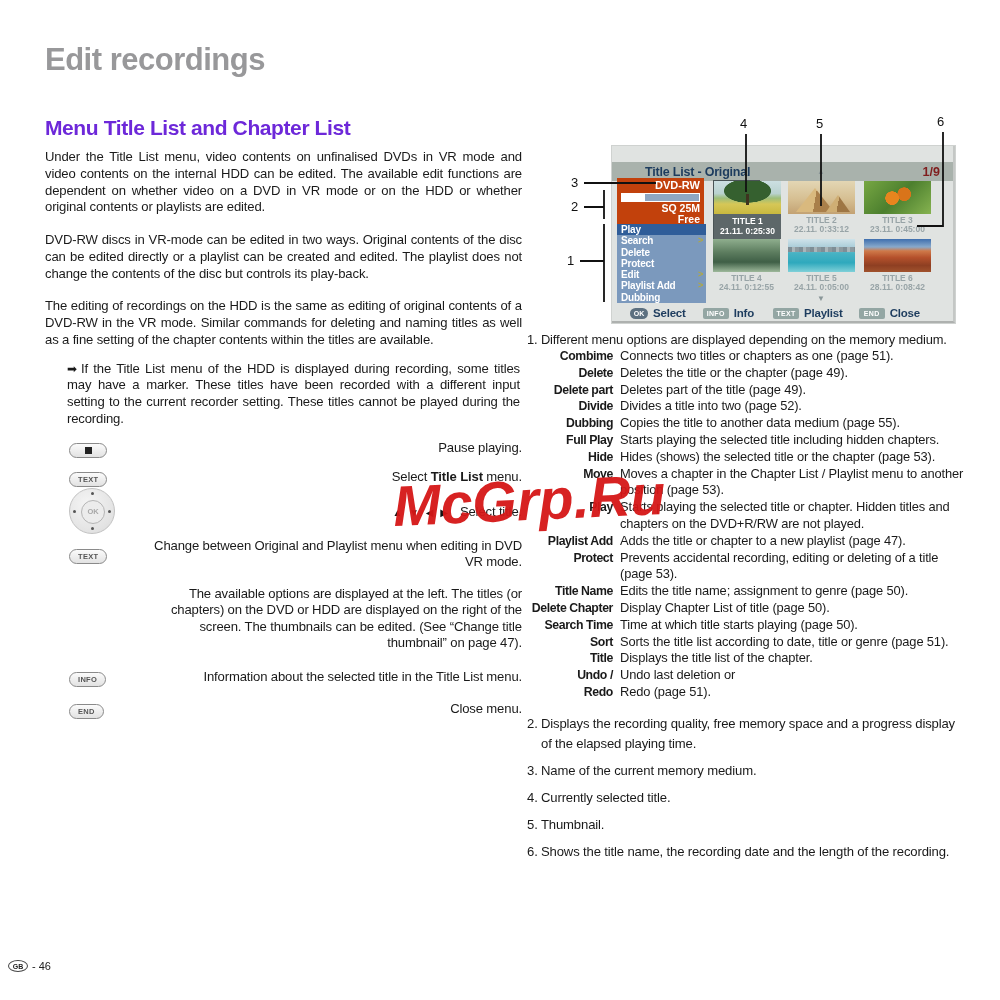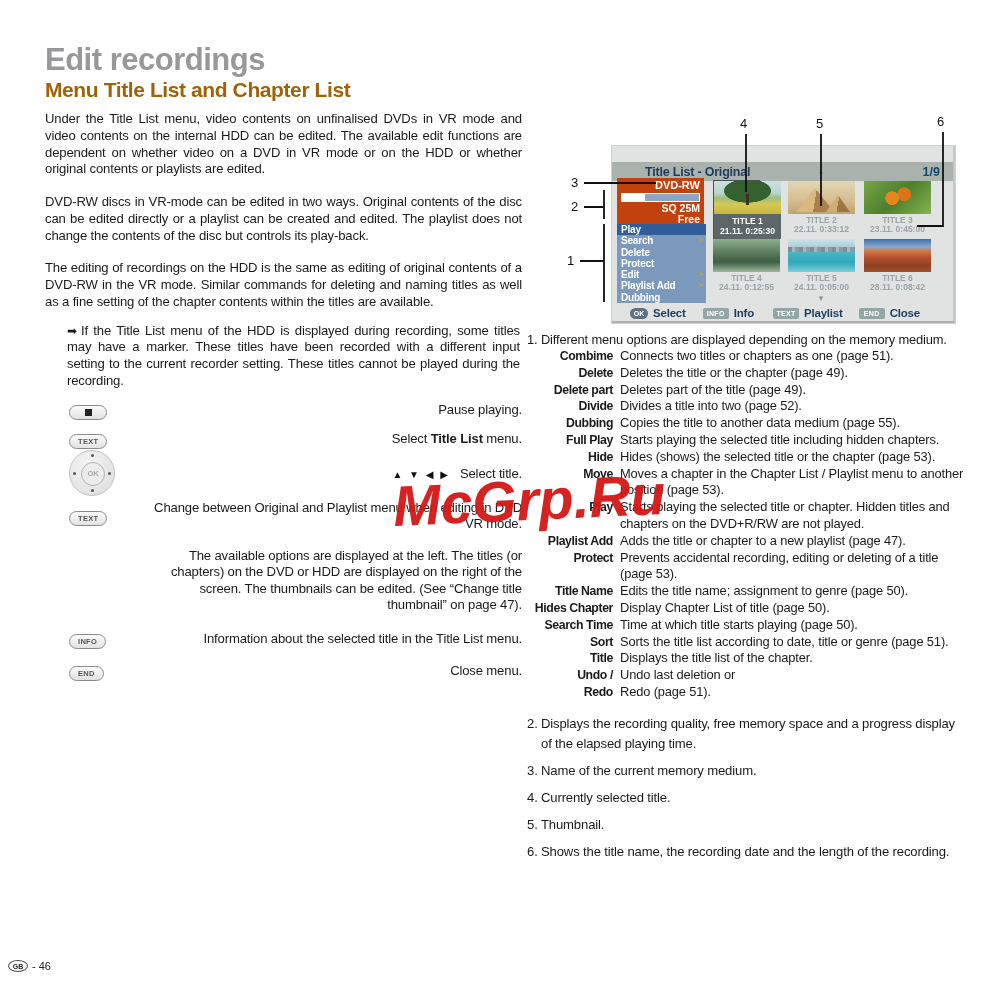--- a/index.html
+++ b/index.html
@@ -3,21 +3,21 @@
 <meta charset="utf-8">
 <style>
   * { margin:0; padding:0; box-sizing:border-box; }
   html,body { width:1000px; height:1000px; background:#fff; overflow:hidden;
               font-family:"Liberation Sans", sans-serif; color:#1a1a1a; }
   .page { position:relative; width:1000px; height:1000px; background:#ffffff; }
 
   
   .leftcol { position:absolute; left:45px; top:42px; width:477px; }
   h1.ptitle { font-size:31px; font-weight:bold; color:#98989a; letter-spacing:-0.5px; line-height:36px; }
-  h2.stitle { font-size:21px; font-weight:bold; color:#a16207; letter-spacing:-0.4px; }
+  h2.stitle { margin-top:38px; font-size:21px; font-weight:bold; color:#6d28d9; letter-spacing:-0.4px; }
   .body-p { margin-top:16px; font-size:13.1px; line-height:16.75px; text-align:justify; letter-spacing:-0.15px; }
   .body-p.first { margin-top:9px; }
   .bnote { margin-top:12px; margin-left:22px; width:453px; font-size:13.1px; line-height:16.75px;
            text-align:justify; letter-spacing:-0.15px; }
   .barrow { font-size:12px; margin-right:4px; }
 
   .steps { margin-top:12px; }
   .step { display:grid; grid-template-columns:100px 1fr; align-items:center; }
   .s1 { margin-top:0; } .s2 { margin-top:10px; } .s3 { margin-top:1px; }
   .s4 { margin-top:0px; } .s5 { margin-top:15px; } .s6 { margin-top:16px; } .s7 { margin-top:13px; }
@@ -40,21 +40,21 @@
          display:flex; align-items:center; justify-content:center; }
   .tris { font-size:10px; letter-spacing:2px; margin-right:10px; color:#111; }
 
   
   .tv { position:absolute; left:612px; top:146px; width:343px; height:177px;
         background:#e0e3e1; border-right:2px solid #c4c7c5; border-bottom:2px solid #aeb1af;
         box-shadow:0 0 0 1px #cfd2d0; font-family:"Liberation Sans", sans-serif; }
   .tvhead { position:absolute; left:0; top:16px; width:100%; height:19px; background:#a9b2ac;
             display:flex; align-items:center; }
   .tvhead .ttl { margin-left:33px; font-size:12.5px; font-weight:bold; color:#1d3c5e; letter-spacing:-0.2px; }
-  .tvhead .pg { position:absolute; right:13px; font-size:12.5px; font-weight:bold; color:#0c4a6e; }
+  .tvhead .pg { position:absolute; right:13px; font-size:12.5px; font-weight:bold; color:#7f1d1d; }
 
   .infobox { position:absolute; left:5px; top:32px; width:87px; height:46px;
              background:#c2410c; padding-top:1px; }
   .medium { font-size:11px; font-weight:bold; color:#fff; text-align:right; padding-right:4px; line-height:12px; }
   .pbar { margin:2px 4px 0 4px; height:9px; border:1px solid #fff; background:#8fa6c2; position:relative; }
   .pfill { height:100%; background:#fff; }
   .qual { font-size:10.5px; font-weight:bold; color:#fff; text-align:right; padding-right:4px; line-height:11px; margin-top:1px; }
   .free { font-size:10.5px; font-weight:bold; color:#fff; text-align:right; padding-right:4px; line-height:10px; }
 
   .menubox { position:absolute; left:5px; top:78px; width:89px; background:#7b99bd; }
@@ -295,21 +295,21 @@
       <div class="olab">Move</div>
         <div>Moves a chapter in the Chapter List / Playlist menu to another position (page 53).</div>
       <div class="olab">Play</div>
         <div>Starts playing the selected title or chapter. Hidden titles and chapters on the DVD+R/RW are not played.</div>
       <div class="olab">Playlist Add</div>
         <div>Adds the title or chapter to a new playlist (page 47).</div>
       <div class="olab">Protect</div>
         <div>Prevents accidental recording, editing or deleting of a title (page 53).</div>
       <div class="olab">Title Name</div>
         <div>Edits the title name; assignment to genre (page 50).</div>
-      <div class="olab">Hides Chapter</div>
+      <div class="olab">Delete Chapter</div>
         <div>Display Chapter List of title (page 50).</div>
       <div class="olab">Search Time</div>
         <div>Time at which title starts playing (page 50).</div>
       <div class="olab">Sort</div>
         <div>Sorts the title list according to date, title or genre (page 51).</div>
       <div class="olab">Title</div>
         <div>Displays the title list of the chapter.</div>
       <div class="olab">Undo /</div>
         <div>Undo last deletion or</div>
       <div class="olab">Redo</div>

